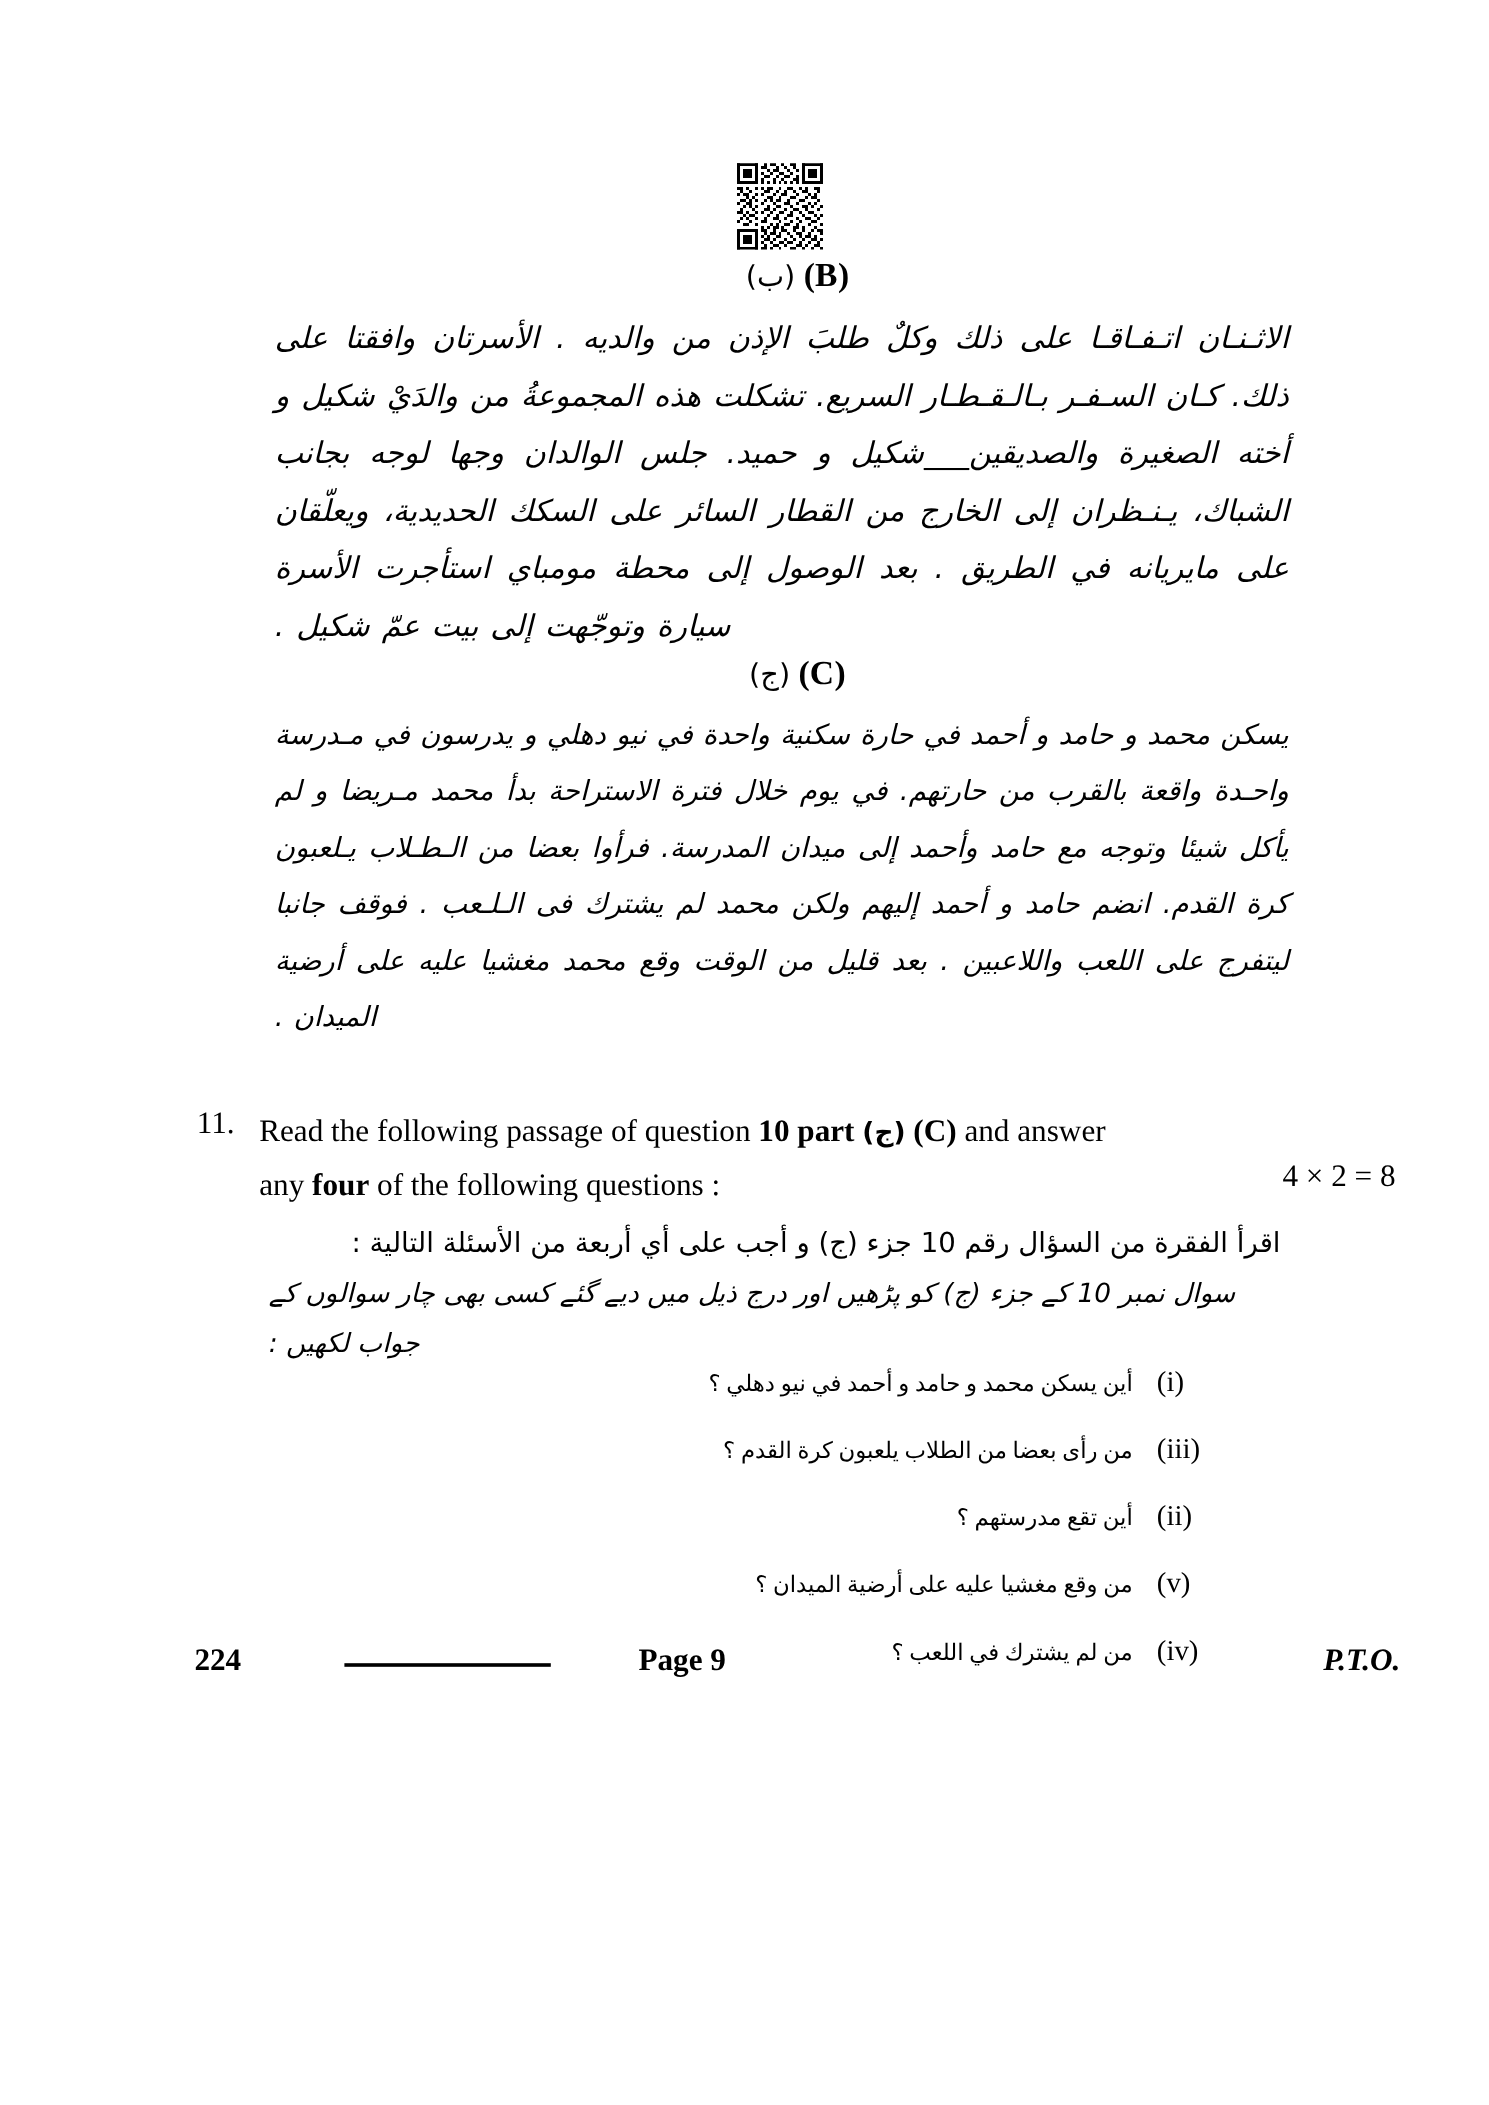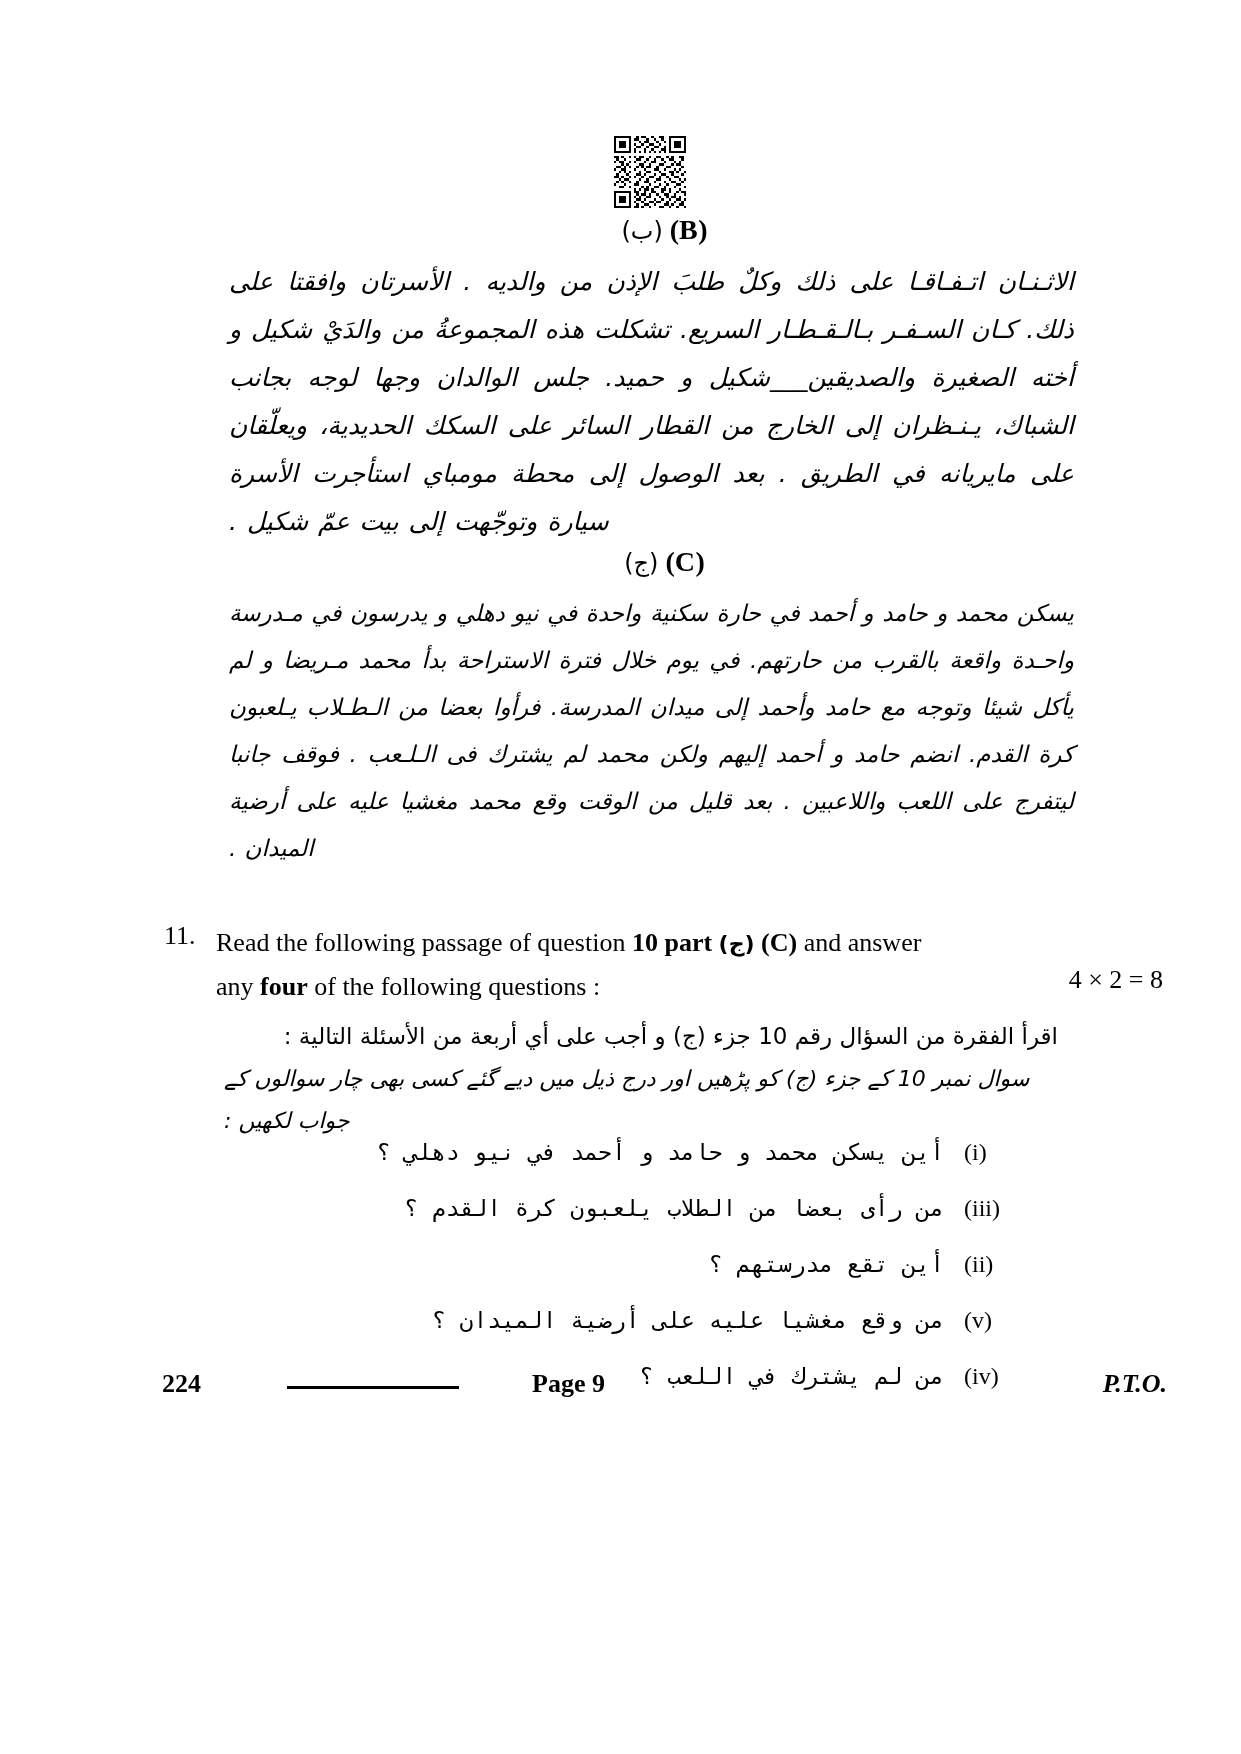--- a/index.html
+++ b/index.html
@@ -100,25 +100,25 @@
   .marks {
     position: absolute;
     right: 122px;
     top: 965px;
     font-size: 26px;
     white-space: nowrap;
   }
 
   .ar-instruction {
     position: absolute;
-    left: 214px;
+    left: 236px;
     top: 1016px;
     width: 800px;
     direction: rtl;
-    text-align: right;
+    text-align: center;
     font-family: "DejaVu Sans", sans-serif;
     font-size: 23px;
     line-height: 40px;
   }
   .ur-instruction {
     position: absolute;
     left: 180px;
     top: 1058px;
     width: 850px;
     direction: rtl;
@@ -148,22 +148,22 @@
     width: 56px;
     text-align: left;
     font-size: 24px;
     flex: none;
     padding-left: 6px;
     box-sizing: border-box;
   }
   .sub-ar {
     direction: rtl;
     text-align: right;
-    font-family: Liberation Mono, monospace;
-    font-size: 23px;
+    font-family: Liberation Serif, serif;
+    font-size: 19px;
     line-height: 42px;
     padding-right: 14px;
   }
 
   
   .footer-code {
     position: absolute;
     left: 118px;
     top: 1369px;
     font-size: 26px;

